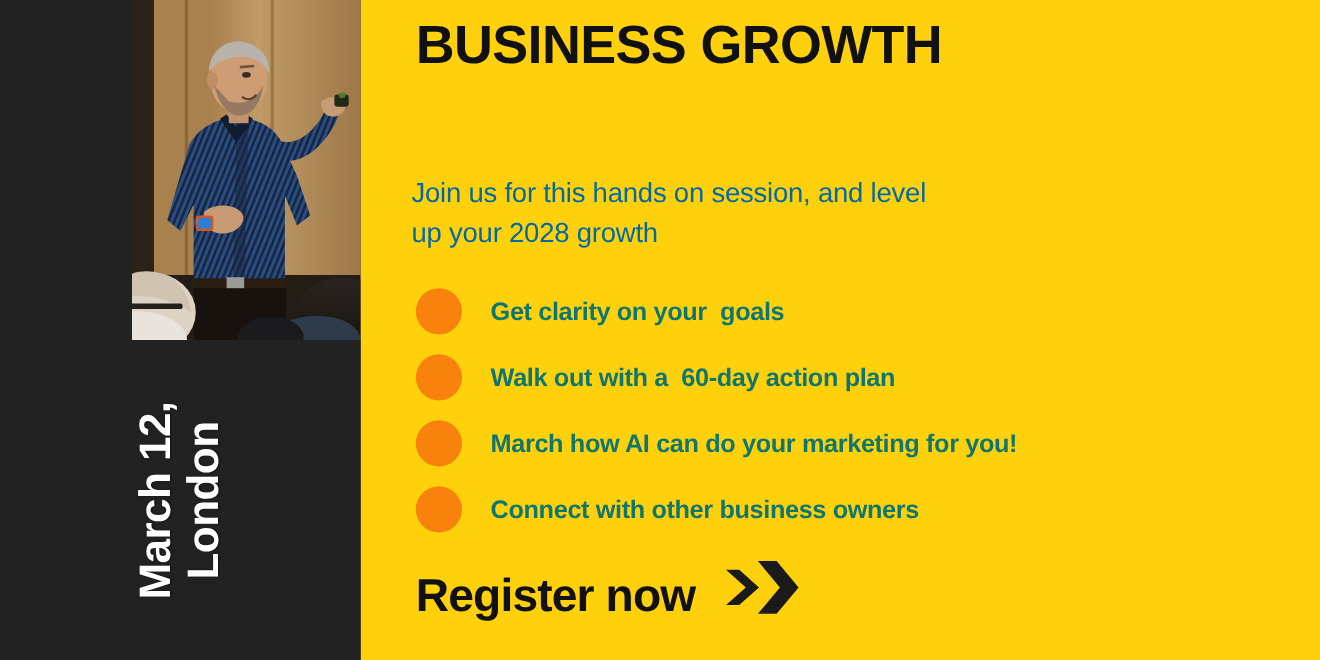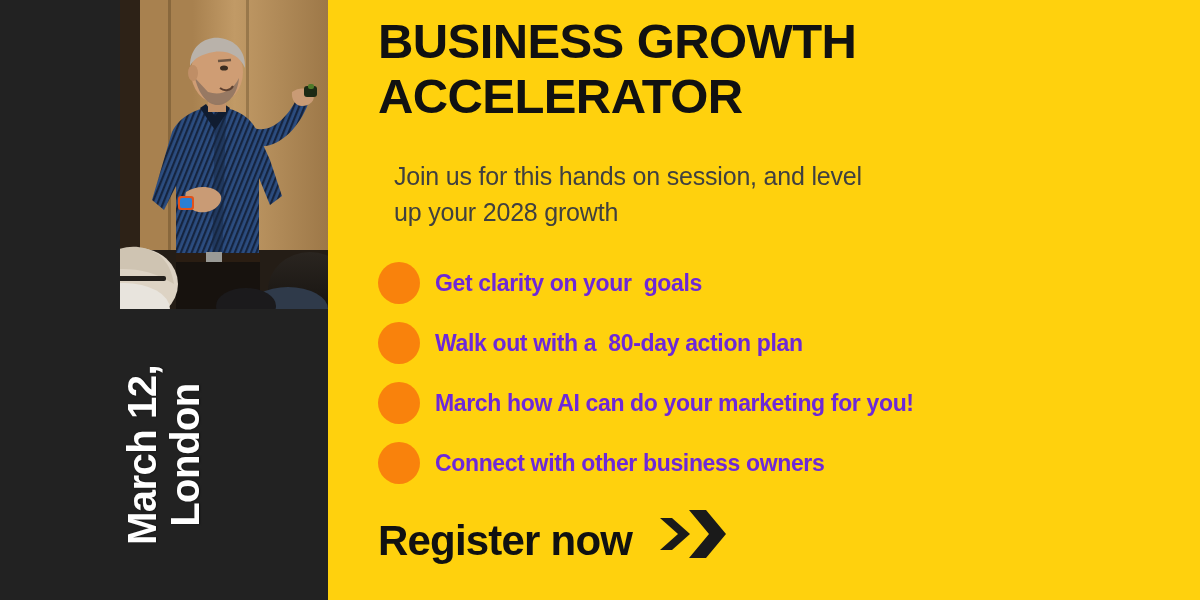--- a/index.html
+++ b/index.html
@@ -86,24 +86,24 @@
     font-size: 49px;
     font-weight: bold;
     line-height: 1.12;
     letter-spacing: -0.6px;
     text-transform: uppercase;
   }
   .headline .hl-line { display: block; }
 
   .subhead {
     position: absolute;
-    left: 66px;
+    left: 46px;
     top: 158px;
     width: 620px;
-    color: #404040;
+    color: #0369a1;
     font-size: 25px;
     font-weight: normal;
     line-height: 1.44;
     letter-spacing: -0.2px;
   }
   .subhead .sub-line { display: block; }
 
   
   .bullets {
     position: absolute;
@@ -118,22 +118,22 @@
     align-items: center;
   }
   .dot {
     flex: 0 0 auto;
     width: 42px;
     height: 42px;
     border-radius: 50%;
     background: #F9820C;
   }
   .bullet-text {
-    margin-left: 15px;
-    color: #6d28d9;
+    margin-left: 26px;
+    color: #0f766e;
     font-size: 23px;
     font-weight: bold;
     letter-spacing: -0.35px;
     white-space: pre;
   }
 
   
   .cta {
     position: absolute;
     left: 50px;
@@ -251,36 +251,35 @@
         <span class="date-line">March 12,</span>
         <span class="date-line">London</span>
       </div>
     </div>
   </div>
 
   <div class="right-panel">
 
     <div class="headline">
       <span class="hl-line">BUSINESS GROWTH</span>
-      <span class="hl-line">ACCELERATOR</span>
     </div>
 
     <div class="subhead">
       <span class="sub-line">Join us for this hands on session, and level</span>
       <span class="sub-line">up your 2028 growth</span>
     </div>
 
     <div class="bullets">
       <div class="bullet-row">
         <span class="dot"></span>
         <span class="bullet-text">Get clarity on your  goals</span>
       </div>
       <div class="bullet-row">
         <span class="dot"></span>
-        <span class="bullet-text">Walk out with a  80-day action plan</span>
+        <span class="bullet-text">Walk out with a  60-day action plan</span>
       </div>
       <div class="bullet-row">
         <span class="dot"></span>
         <span class="bullet-text">March how AI can do your marketing for you!</span>
       </div>
       <div class="bullet-row">
         <span class="dot"></span>
         <span class="bullet-text">Connect with other business owners</span>
       </div>
     </div>

